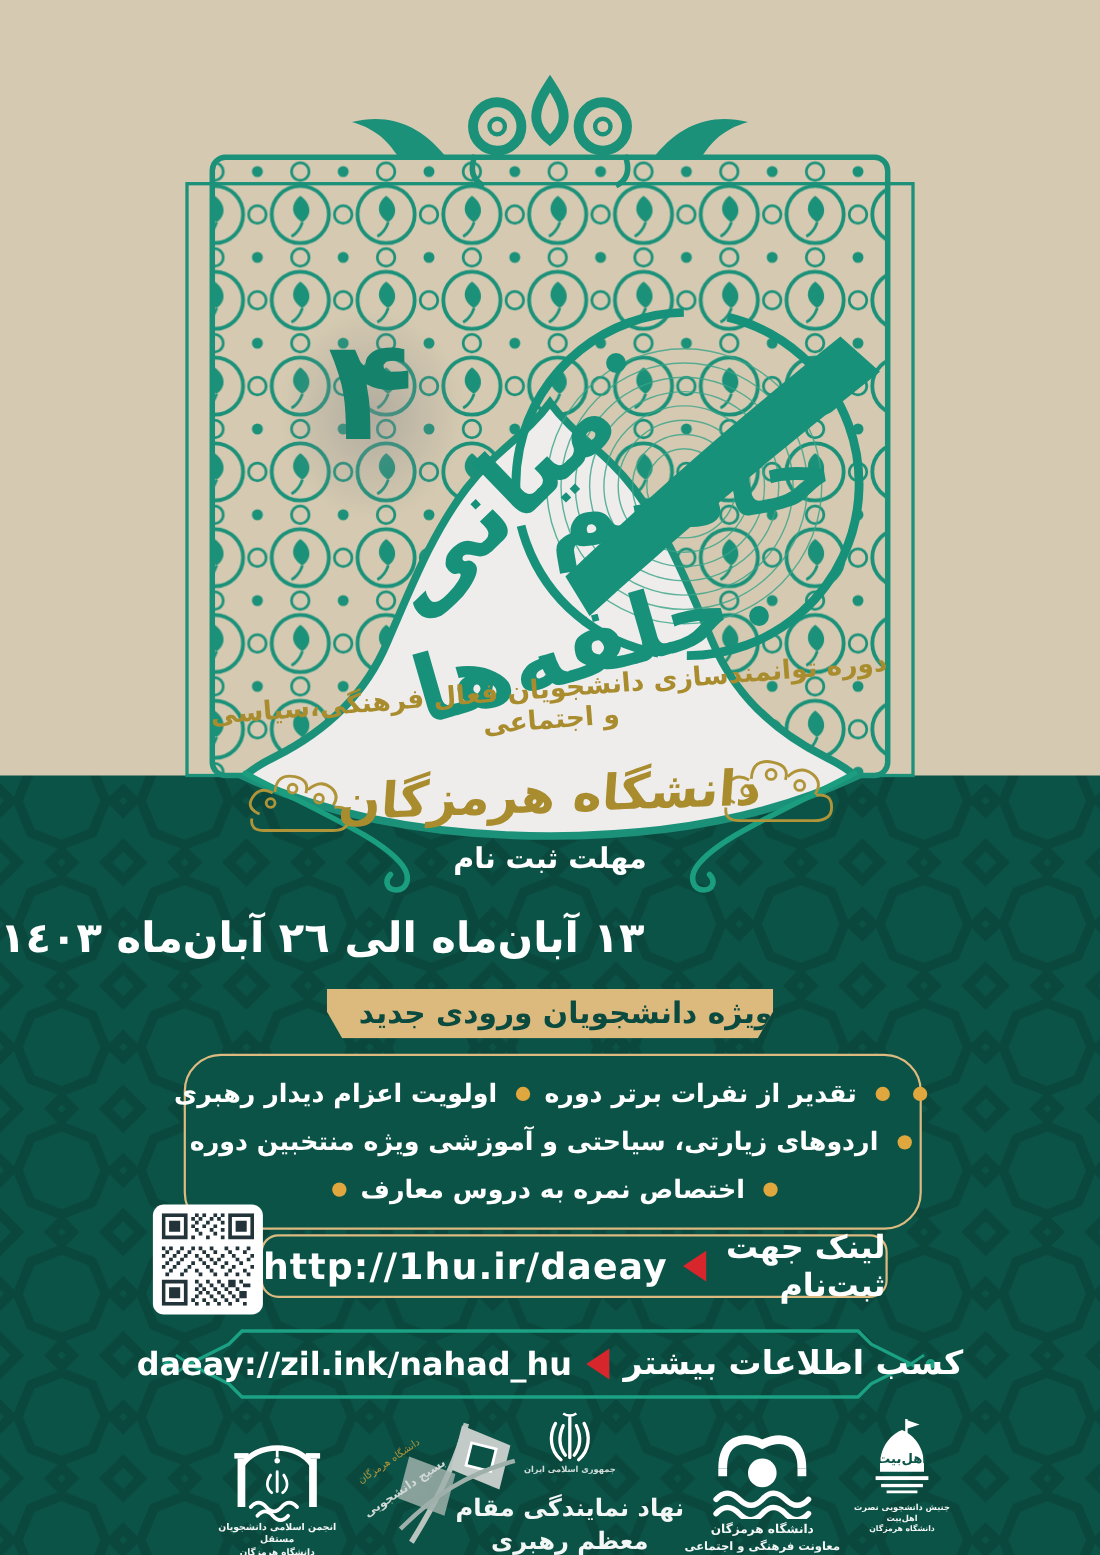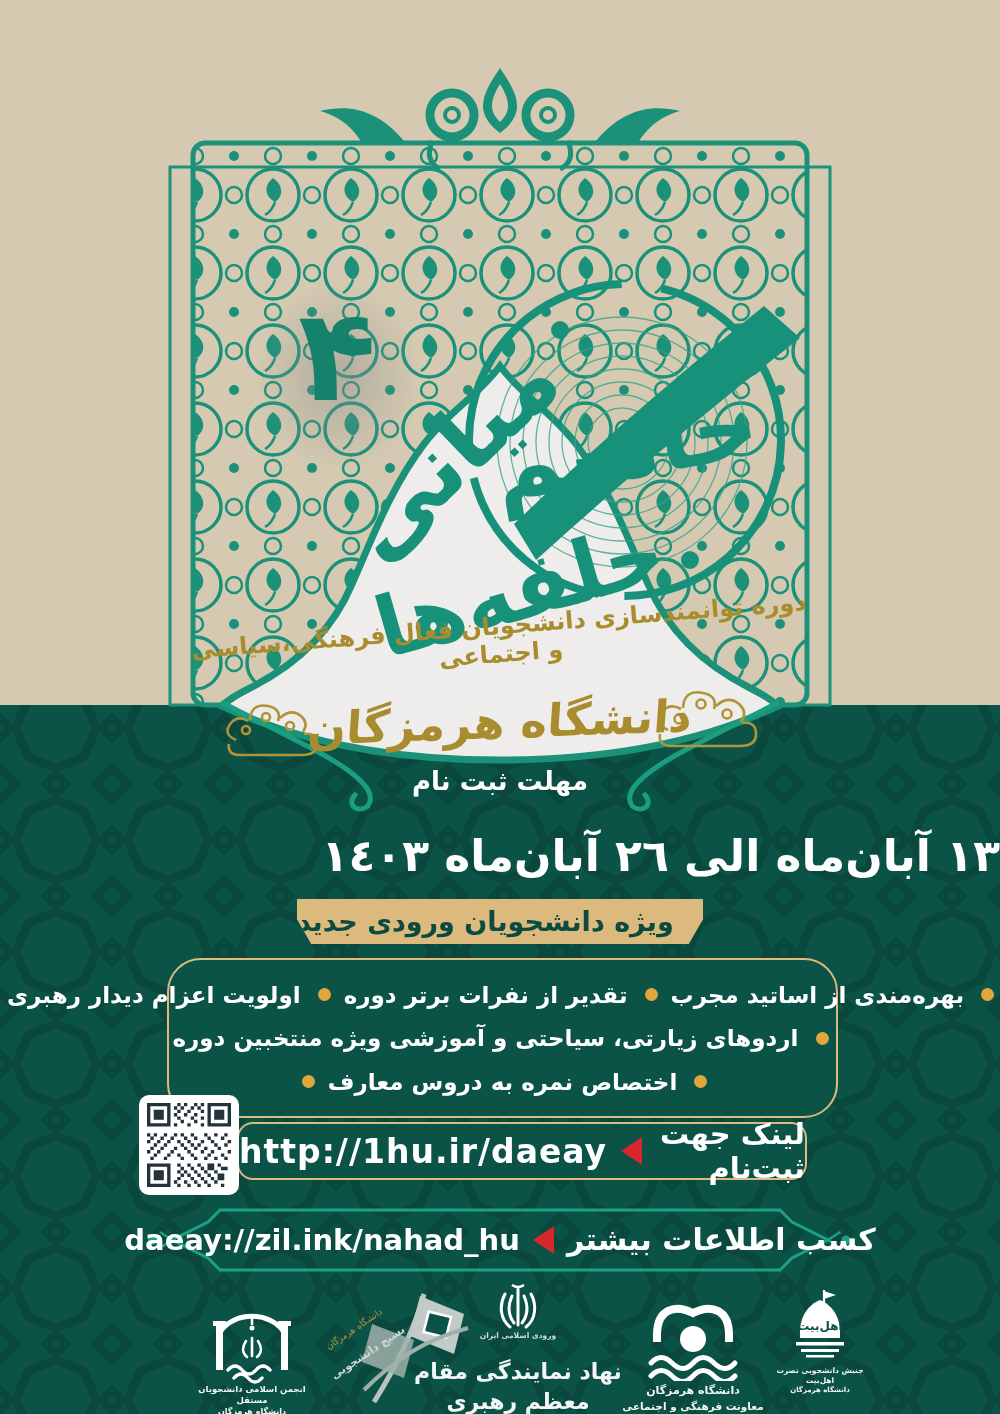--- a/index.html
+++ b/index.html
@@ -19,25 +19,25 @@
     color:#17917a;transform:rotate(-44deg);z-index:4;line-height:1;}
   .word-halqe{left:300px;top:548px;width:440px;text-align:center;font-size:84px;font-weight:800;
     color:#17917a;transform:rotate(-16deg);z-index:4;line-height:1;}
   .subtitle{left:190px;top:612px;width:620px;text-align:center;font-size:24px;font-weight:700;
     color:#a98c2e;transform:rotate(-4.5deg);z-index:5;}
   .university{left:300px;top:698px;width:400px;text-align:center;font-size:45px;font-weight:800;
     color:#a98c2e;transform:skewX(-6deg) rotate(-2deg);z-index:5;line-height:1.1;}
   
   .reg-heading{left:0;top:766px;width:1000px;text-align:center;font-size:26px;font-weight:800;
     color:#fff;z-index:6;}
-  .date-line{left:0;top:830px;width:1000px;text-align:right;font-size:44px;font-weight:800;
+  .date-line{left:0;top:830px;width:1000px;text-align:left;font-size:38px;font-weight:800;
     color:#fff;z-index:6;letter-spacing:1px;}
   .badge{left:297px;top:899px;width:406px;height:45px;background:#dcba7d;z-index:6;
     clip-path:polygon(0 0,100% 0,100% 45%,96.5% 100%,3.5% 100%,0 45%);
-    text-align:left;line-height:45px;font-size:27px;font-weight:800;color:#0b4a3f;}
+    text-align:right;line-height:45px;font-size:27px;font-weight:800;color:#0b4a3f;}
   .features-box{left:167px;top:958px;width:671px;height:160px;border:2.5px solid #ddbb80;
     border-radius:34px;background:#0c5347;z-index:5;display:flex;flex-direction:column;
     justify-content:space-evenly;padding:4px 18px;box-sizing:border-box;}
   .feat-row{display:flex;direction:rtl;justify-content:center;align-items:center;gap:9px;
     color:#fff;font-size:23px;font-weight:800;white-space:nowrap;}
   .dot{width:13px;height:13px;border-radius:50%;background:#dfa73d;flex:0 0 auto;margin:0 4px 0 8px;}
   .link-bar{left:237px;top:1122px;width:570px;height:58px;border:2.5px solid #ddbb80;border-radius:16px;
     background:#0c5347;z-index:5;display:flex;direction:rtl;justify-content:center;align-items:center;
     gap:14px;box-sizing:border-box;}
   .link-label{color:#fff;font-size:29px;font-weight:700;}
@@ -174,21 +174,20 @@
   <div class="abs subtitle fa">دوره توانمندسازی دانشجویان فعال فرهنگی،سیاسی و اجتماعی</div>
   <div class="abs university fa">دانشگاه هرمزگان</div>
 
   <div class="abs reg-heading fa">مهلت ثبت نام</div>
   <div class="abs date-line fa">۱۳ آبان‌ماه الی ۲٦ آبان‌ماه ۱٤۰۳</div>
   <div class="abs badge fa">ویژه دانشجویان ورودی جدید</div>
 
   <div class="abs features-box">
     <div class="feat-row">
       <span class="dot"></span>
-      <span>بهره‌مندی از اساتید مجرب</span>
       <span class="dot"></span>
       <span>تقدیر از نفرات برتر دوره</span>
       <span class="dot"></span>
       <span>اولویت اعزام دیدار رهبری</span>
     </div>
     <div class="feat-row">
       <span class="dot"></span>
       <span>اردوهای زیارتی، سیاحتی و آموزشی ویژه منتخبین دوره</span>
     </div>
     <div class="feat-row">
@@ -292,21 +291,21 @@
     <svg width="40" height="48" viewBox="0 0 40 48" style="margin:0 auto">
       <g fill="none" stroke="#fff" stroke-width="3" stroke-linecap="round">
         <path d="M20,6 v36"></path>
         <path d="M14,13 c-4,9 -4,19 2,27"></path>
         <path d="M26,13 c4,9 4,19 -2,27"></path>
         <path d="M7,11 c-6,11 -5,25 5,33"></path>
         <path d="M33,11 c6,11 5,25 -5,33"></path>
       </g>
       <path d="M14,2 q6,4 12,0" fill="none" stroke="#fff" stroke-width="2.4"></path>
     </svg>
-    <div class="cap fa" style="font-size:7.5px;opacity:.8">ورودی اسلامی ایران</div>
+    <div class="cap fa" style="font-size:7.5px;opacity:.8">جمهوری اسلامی ایران</div>
     <div class="cap fa" style="font-size:22px;margin-top:16px">نهاد نمایندگی مقام معظم رهبری</div>
     <div class="cap fa" style="font-size:20px;margin-top:8px">در دانشگاه هرمزگان</div>
   </div>
 
   <div class="abs logo-block logo-uni">
     <svg width="96" height="84" viewBox="0 0 96 84" style="margin:0 auto">
       <path d="M12,38 C12,12 30,7 48,16 C66,7 84,12 84,38" fill="none" stroke="#fff" stroke-width="8"></path>
       <path d="M12,38 v7 M84,38 v7" stroke="#fff" stroke-width="8"></path>
       <circle cx="48" cy="42" r="13" fill="#fff"></circle>
       <g fill="none" stroke="#fff" stroke-width="5" stroke-linecap="round">

